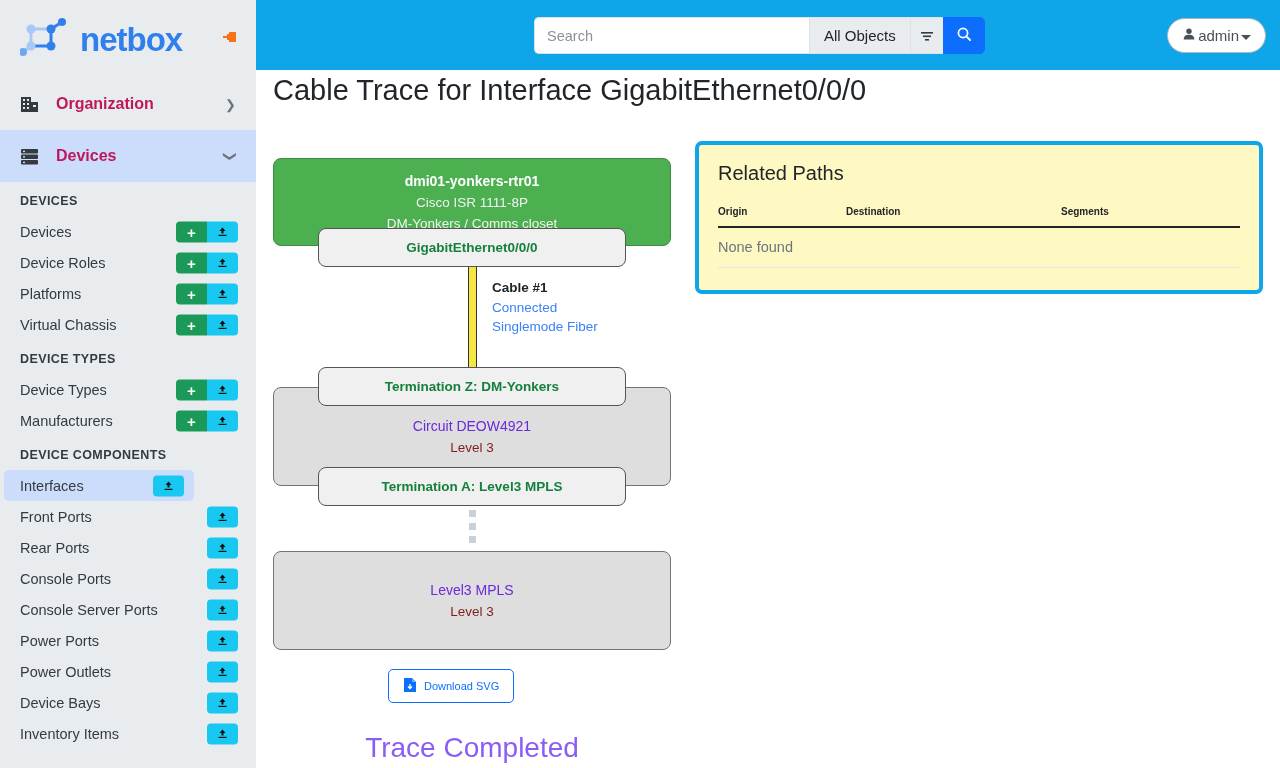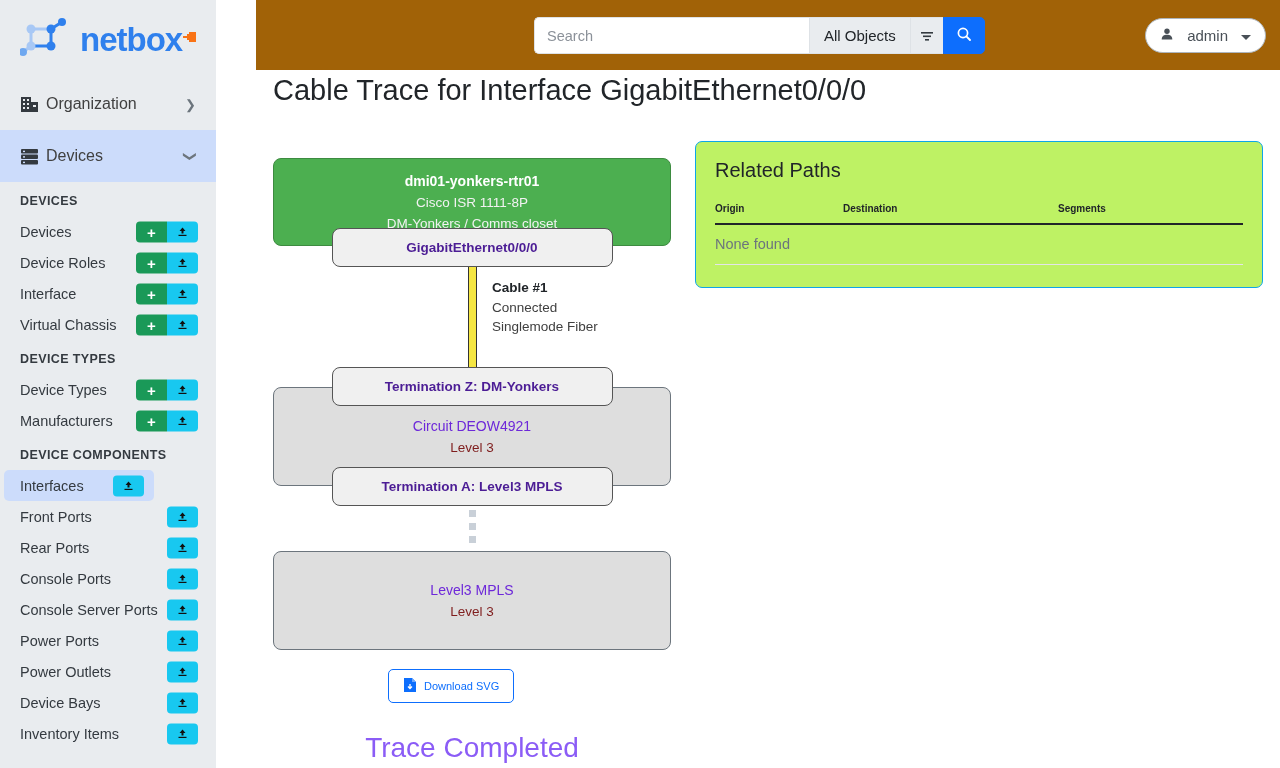--- a/index.html
+++ b/index.html
@@ -8,21 +8,21 @@
     width: 1280px; height: 768px;
     overflow: hidden;
     background: #ffffff;
     font-family: "Liberation Sans", sans-serif;
     color: #212529;
   }
 
   
   #sidebar {
     position: absolute; left: 0; top: 0;
-    width: 216px; height: 768px;
+    width: 256px; height: 768px;
     background: #e9ecef;
     overflow: hidden;
   }
   .brand-row {
     height: 78px;
     display: flex; align-items: center;
     padding: 0 16px 0 20px;
   }
   .brand-logo { display: flex; align-items: center; gap: 6px; }
   .brand-word {
@@ -32,21 +32,22 @@
   .pin-icon { margin-left: auto; color: #f97316; }
 
   .nav-group {
     display: flex; align-items: center;
     height: 52px; padding: 0 20px;
     cursor: pointer;
   }
   .nav-group.open { background: #ccdcfb; }
   .nav-group .g-icon { width: 26px; display:flex; align-items:center; color:#343a40; }
   .nav-group .g-label {
-    font-size: 16px; font-weight: 400; color: #404040;
+    font-size: 16px; font-weight: 700; color: #be185d;
+    margin-left: 10px;
   }
   .nav-group .g-chev { margin-left: auto; color: #6c757d; font-size: 13px; }
 
   .nav-heading {
     font-size: 12.5px; font-weight: 700; color: #343a40;
     letter-spacing: .4px;
     padding: 12px 20px 8px 20px;
     text-transform: uppercase;
   }
   .nav-item {
@@ -78,21 +79,21 @@
     cursor: pointer;
   }
   .mini-add { background: #1a9958; border-radius: 4px 0 0 4px; font-size: 15px; font-weight: 700; }
   .mini-imp { background: #18c8f0; border-radius: 0 4px 4px 0; color: #111; }
   .mini-imp.solo { border-radius: 4px; }
 
   
   #topbar {
     position: absolute; left: 256px; top: 0;
     width: 1024px; height: 70px;
-    background: #a16207;
+    background: #0ea5e9;
   }
   .search-wrap {
     position: absolute; left: 278px; top: 17px;
     display: flex; align-items: stretch;
     height: 37px;
   }
   .search-input {
     width: 275px;
     border: 1px solid #dee2e6; border-right: none;
     border-radius: 5px 0 0 5px;
@@ -116,21 +117,21 @@
   }
   .search-go {
     display: flex; align-items: center; justify-content: center;
     width: 42px;
     background: #0d6efd; border: 1px solid #0d6efd;
     border-radius: 0 5px 5px 0;
     color: #fff; cursor: pointer;
   }
   .user-menu {
     position: absolute; right: 14px; top: 18px;
-    display: flex; align-items: center; gap: 13px;
+    display: flex; align-items: center; gap: 2px;
     height: 35px; padding: 0 14px;
     border: 1px solid #adb5bd; border-radius: 18px;
     font-size: 15px; color: #495057; cursor: pointer;
     background: #fff;
   }
 
   
   #main {
     position: absolute; left: 256px; top: 70px;
     width: 1024px; height: 698px;
@@ -155,24 +156,24 @@
     padding: 14px 10px;
   }
   .node.device { background: #4caf50; border-color: #3d8b40; }
   .node.device .n-title { color: #fff; font-weight: 700; font-size: 14px; }
   .node.device .n-sub { color: #f2f2f2; font-size: 13.5px; margin-top: 6px; }
   .node.gray { background: #dedede; border-color: #6c757d; }
   .node.gray .n-title { font-weight: 400; font-size: 14px; color: #6d28d9; }
   .node.gray .n-sub { font-size: 13.5px; color: #7f1d1d; margin-top: 6px; }
 
   .term-box {
-    width: 281px; margin: 0 auto;
+    width: 308px; margin: 0 auto;
     background: #f0f0f0; border: 1px solid #555; border-radius: 8px;
     text-align: center;
-    font-size: 13.5px; font-weight: 700; color: #4c1d95;
+    font-size: 13.5px; font-weight: 700; color: #15803d;
     padding: 11px 8px;
     position: relative; z-index: 3;
   }
 
   .dev-stack { position: relative; }
   .dev-stack .term-box { margin-top: -18px; }
 
   .cable-seg {
     position: relative;
     height: 100px;
@@ -182,21 +183,21 @@
     width: 9px; height: 100px;
     background: #f5e642;
     border-left: 1px solid #333; border-right: 1px solid #333;
     transform: translateX(-4px);
   }
   .cable-label {
     position: absolute; left: 219px; top: 11px;
     text-align: left; line-height: 1.45;
   }
   .cable-label .c-name { font-size: 13.5px; font-weight: 700; color: #212529; }
-  .cable-label .c-line { font-size: 13.5px; color: #404040; }
+  .cable-label .c-line { font-size: 13.5px; color: #3b82f6; }
 
   .circuit-stack { position: relative; }
   .circuit-stack .node.gray { padding: 30px 10px 30px 10px; }
   .circuit-stack .term-top { margin-bottom: -19px; position: relative; z-index: 3; }
   .circuit-stack .term-bot { margin-top: -19px; position: relative; z-index: 3; }
 
   .dash-seg {
     height: 45px; position: relative;
   }
   .dash-col {
@@ -220,22 +221,22 @@
   .trace-status {
     margin: 29px 0 0 0;
     text-align: center; width: 398px;
     font-size: 28px; color: #8b5cf6;
   }
 
   
   #related {
     position: absolute; left: 439px; top: 71px;
     width: 568px;
-    background: #bef264;
-    border: 1px solid #0ea5e9; border-radius: 7px;
+    background: #fef9c3;
+    border: 4px solid #0ea5e9; border-radius: 7px;
     padding: 17px 19px 22px 19px;
   }
   .card-title { font-size: 20px; color: #212529; margin-bottom: 21px; }
   table.paths { width: 100%; border-collapse: collapse; }
   table.paths th {
     text-align: left; font-size: 10px; font-weight: 700; color: #212529;
     padding: 0 0 9px 0;
     border-bottom: 2px solid #212529;
   }
   table.paths td {
@@ -330,21 +331,21 @@
       <span class="mini-btn mini-add">+</span>
       <span class="mini-btn mini-imp">
         <svg width="11" height="11" viewBox="0 0 11 11">
             <path d="M5.5 1 L8.5 4.5 H6.5 V7 H4.5 V4.5 H2.5 Z" fill="#111"></path>
             <rect x="1.5" y="8.3" width="8" height="1.2" fill="#111"></rect>
           </svg>
       </span>
     </span>
   </div>
   <div class="nav-item">
-    <span class="n-label">Interface</span>
+    <span class="n-label">Platforms</span>
     <span class="btn-group">
       <span class="mini-btn mini-add">+</span>
       <span class="mini-btn mini-imp">
         <svg width="11" height="11" viewBox="0 0 11 11">
             <path d="M5.5 1 L8.5 4.5 H6.5 V7 H4.5 V4.5 H2.5 Z" fill="#111"></path>
             <rect x="1.5" y="8.3" width="8" height="1.2" fill="#111"></rect>
           </svg>
       </span>
     </span>
   </div>

